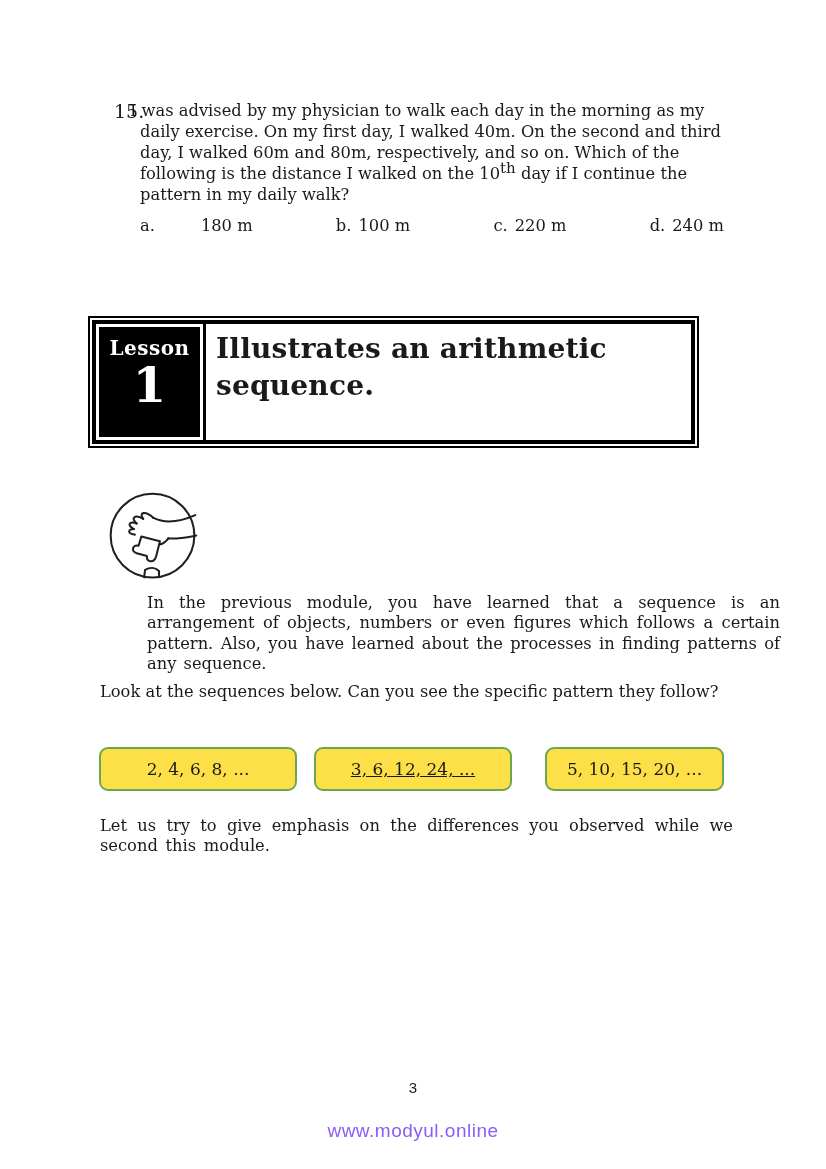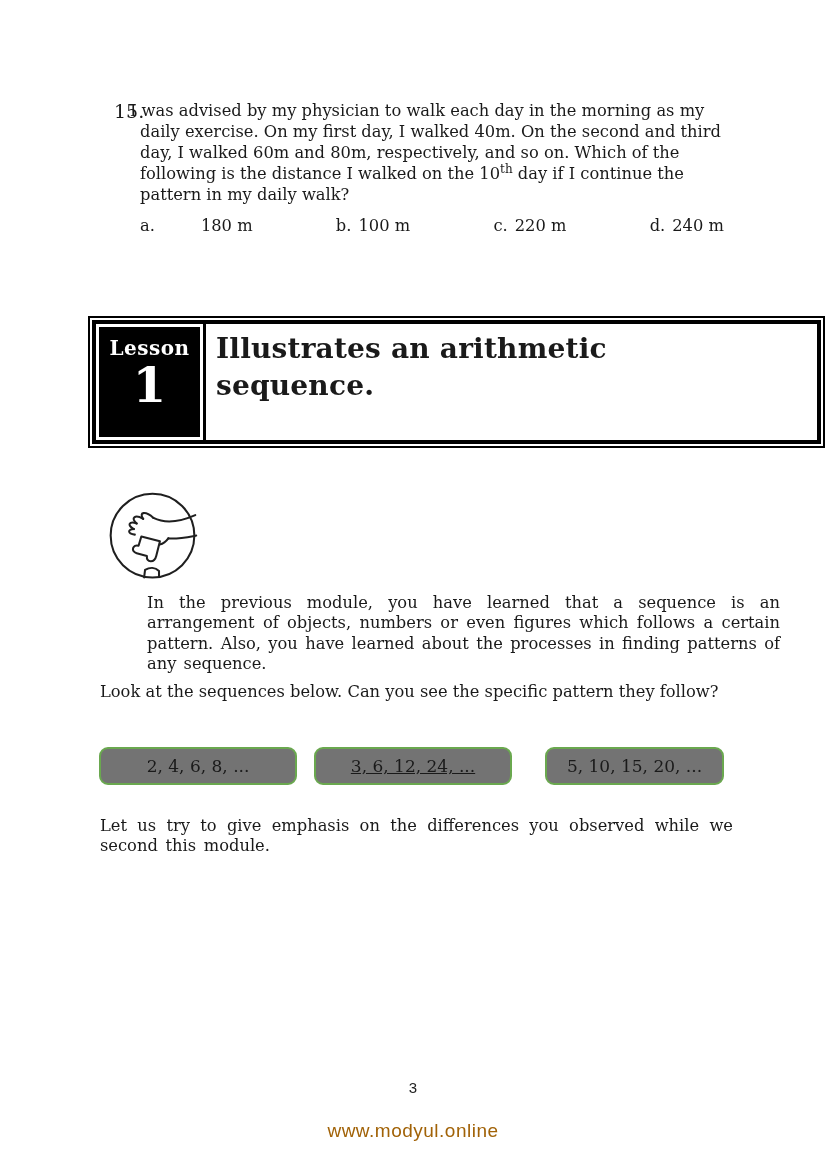--- a/index.html
+++ b/index.html
@@ -18,34 +18,34 @@
   .question-block { position: absolute; left: 98px; top: 100px; width: 640px; }
   .q-number { position: absolute; left: 16px; top: 0; font-size: 19px; }
   .q-text {
     margin-left: 42px;
     width: 600px;
     font-size: 16.3px;
     line-height: 21px;
     white-space: pre-line;
     text-indent: -10px;
   }
-  .q-text sup { font-size: 12px; line-height: 0; }
+  .q-text sup { font-size: 15px; line-height: 0; }
 
   .choices-row {
     position: absolute; left: 140px; top: 216px; width: 584px;
     display: flex; justify-content: space-between;
     font-size: 16.3px;
   }
   .choice { display: flex; gap: 7px; }
   .choice:nth-child(1) { gap: 46px; }
 
   
   .lesson-box {
     position: absolute; left: 92px; top: 320px;
-    width: 729px; height: 124px;
+    width: 603px; height: 124px;
     border: 4px solid #000;
     outline: 2px solid #000;
     outline-offset: 2px;
     background: #fff;
     display: flex;
     padding: 3px;
   }
   .lesson-cell {
     width: 101px;
     background: #000;
@@ -76,24 +76,24 @@
     position: absolute; left: 100px; width: 633px;
     font-size: 16.3px; line-height: 20.4px;
   }
   .para-intro { top: 593px; text-align: justify; word-spacing: 2px; margin-left: 47px; }
   .para-prompt { top: 682px; }
   .para-emphasis { top: 816px; text-align: justify; word-spacing: 2.5px; }
 
   
   .seq-row { position: absolute; left: 99px; top: 747px; display: flex; }
   .seq-box {
-    height: 38px;
+    height: 44px;
     border: 2px solid #6aa84f;
     border-radius: 9px;
-    background: #737373;
+    background: #fde047;
     display: flex; align-items: center; justify-content: center;
     font-size: 17px;
   }
   .seq-box:nth-child(1) { width: 198px; }
   .seq-box:nth-child(2) { width: 198px; margin-left: 17px; text-decoration: underline; }
   .seq-box:nth-child(3) { width: 179px; margin-left: 33px; }
 
   
   .page-number {
     position: absolute; left: 0; top: 1079px; width: 100%;
@@ -184,15 +184,15 @@
       <span>3, 6, 12, 24, ...</span>
     </div>
     <div class="seq-box" style="border-color: rgb(106, 168, 79); text-align: right;">
       <span>5, 10, 15, 20, ...</span>
     </div>
   </div>
 
   <p class="para para-emphasis">Let us try to give emphasis on the differences you observed while we second this module.</p>
 
   <div class="page-number">3</div>
-  <div class="watermark" style="color: #a16207;">www.modyul.online</div>
+  <div class="watermark" style="color: #8b5cf6;">www.modyul.online</div>
 
 </div>
 
 </body></html>

